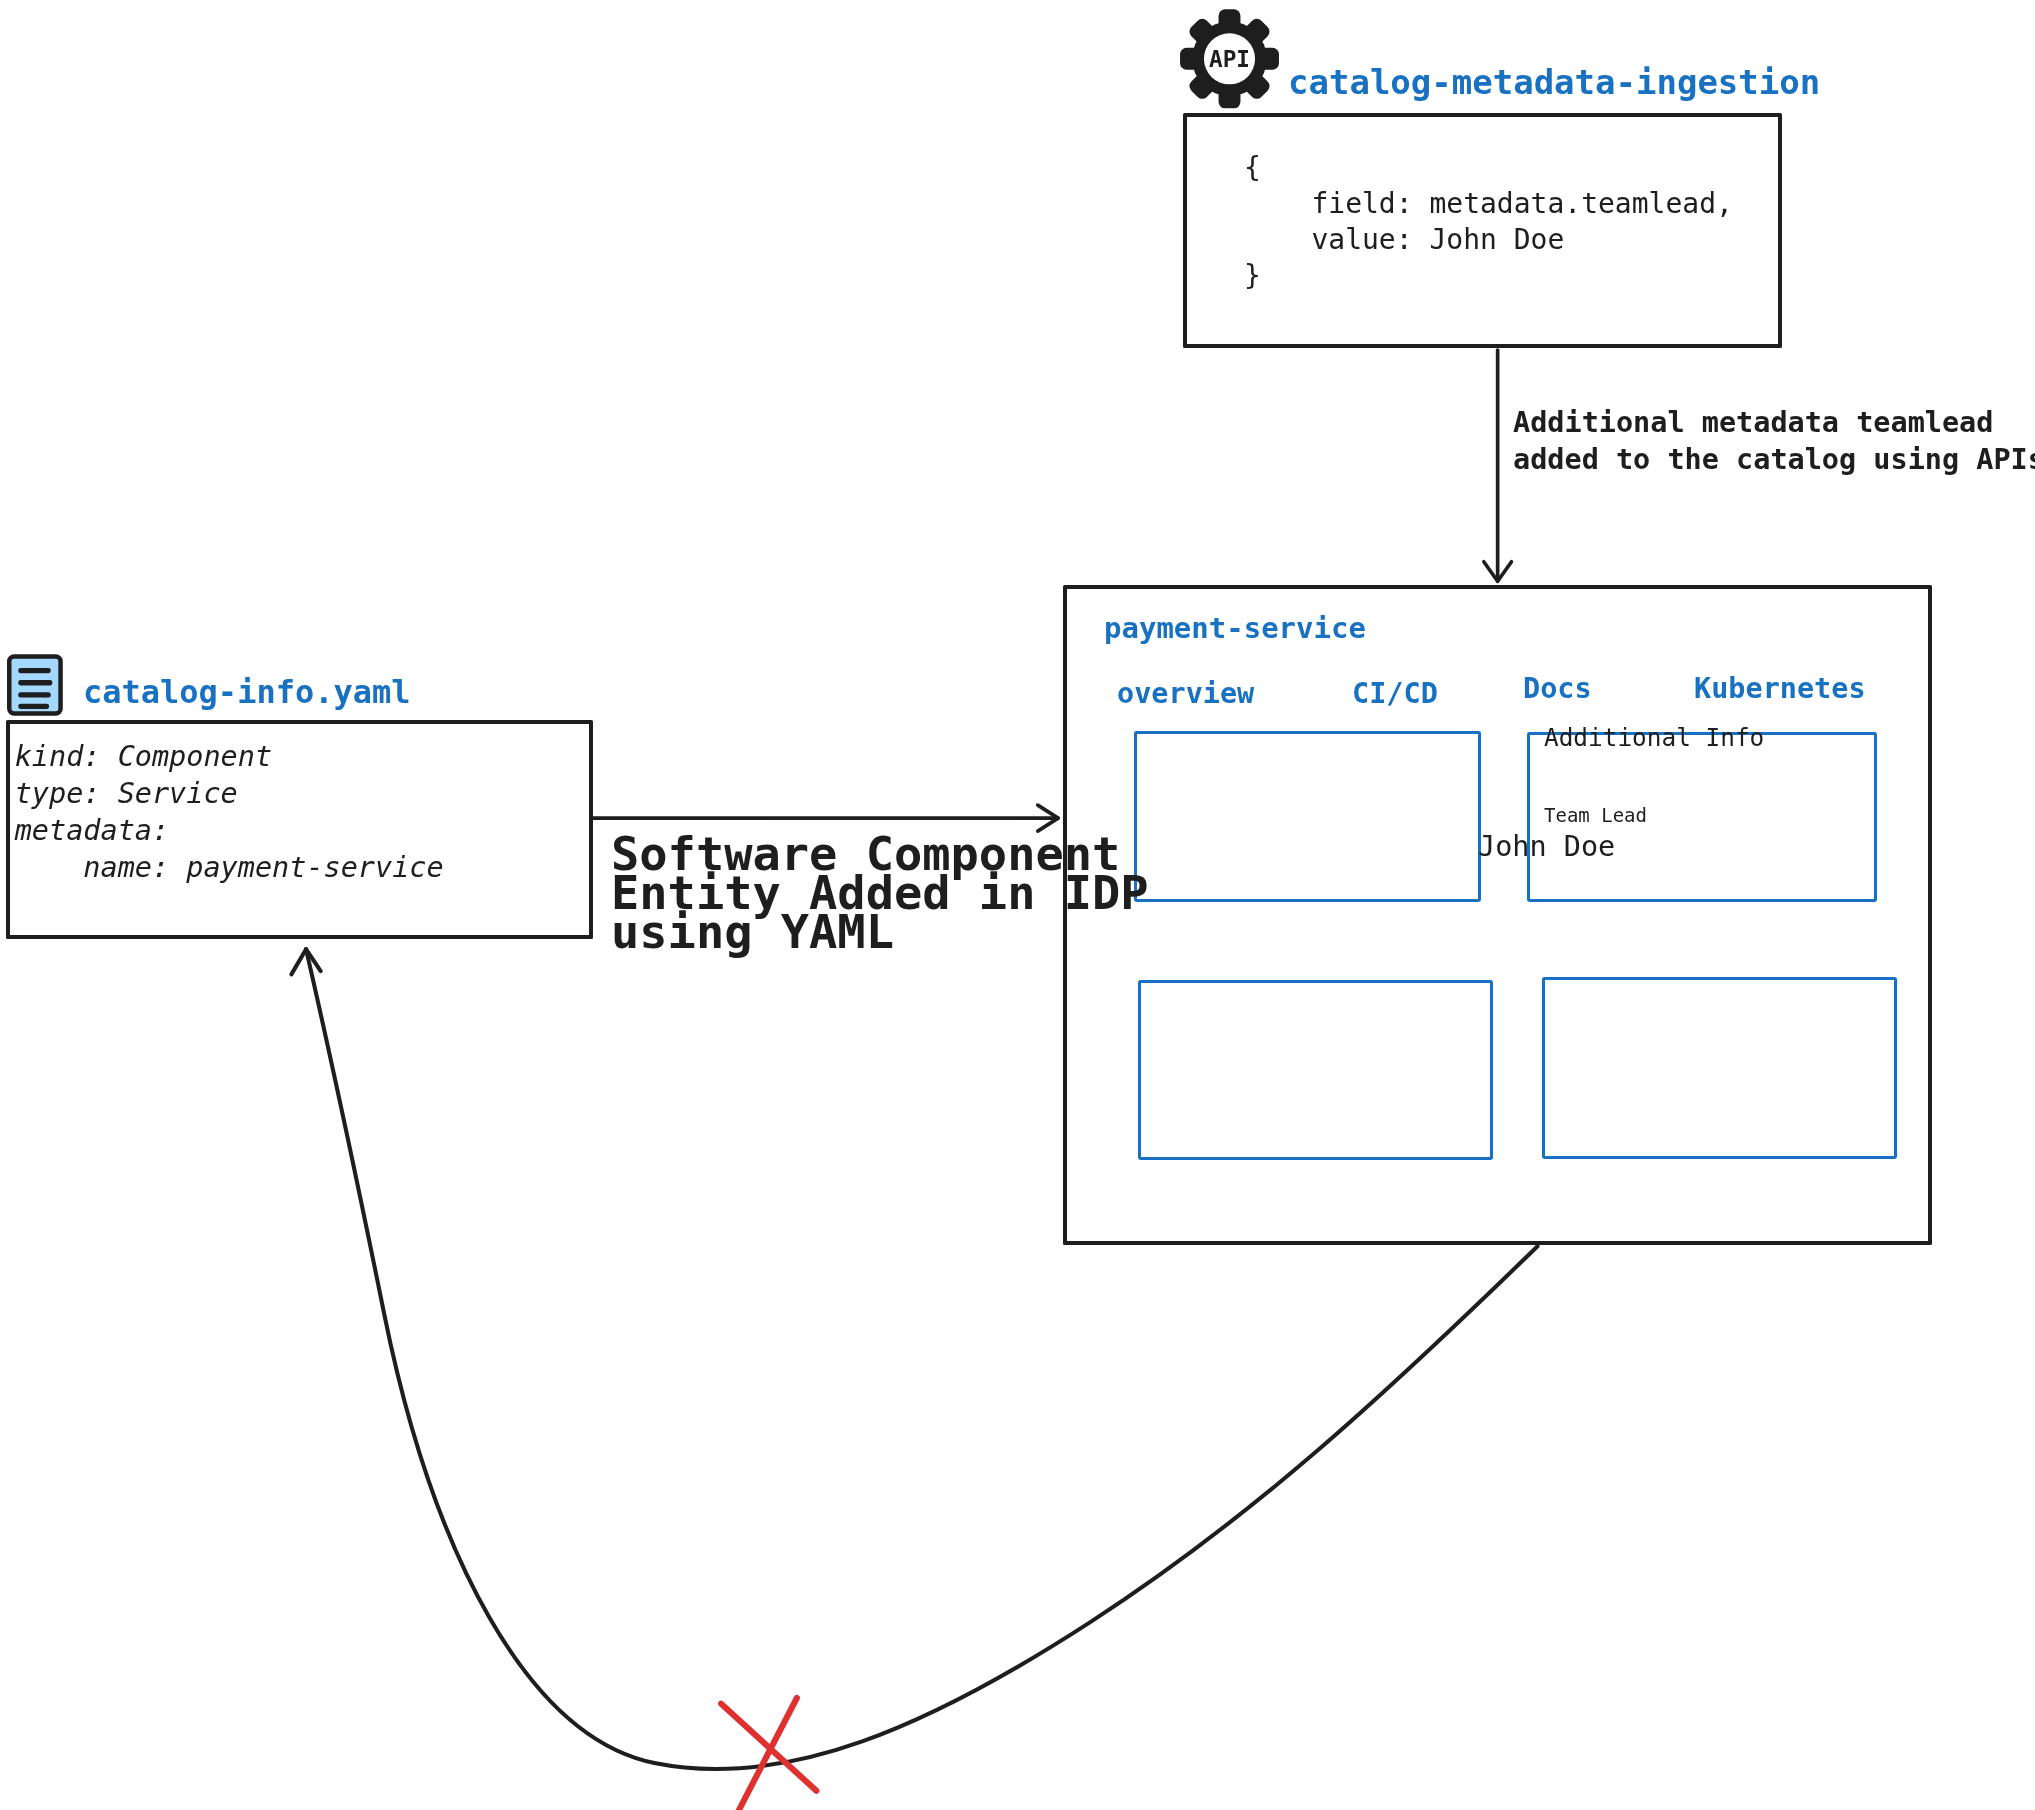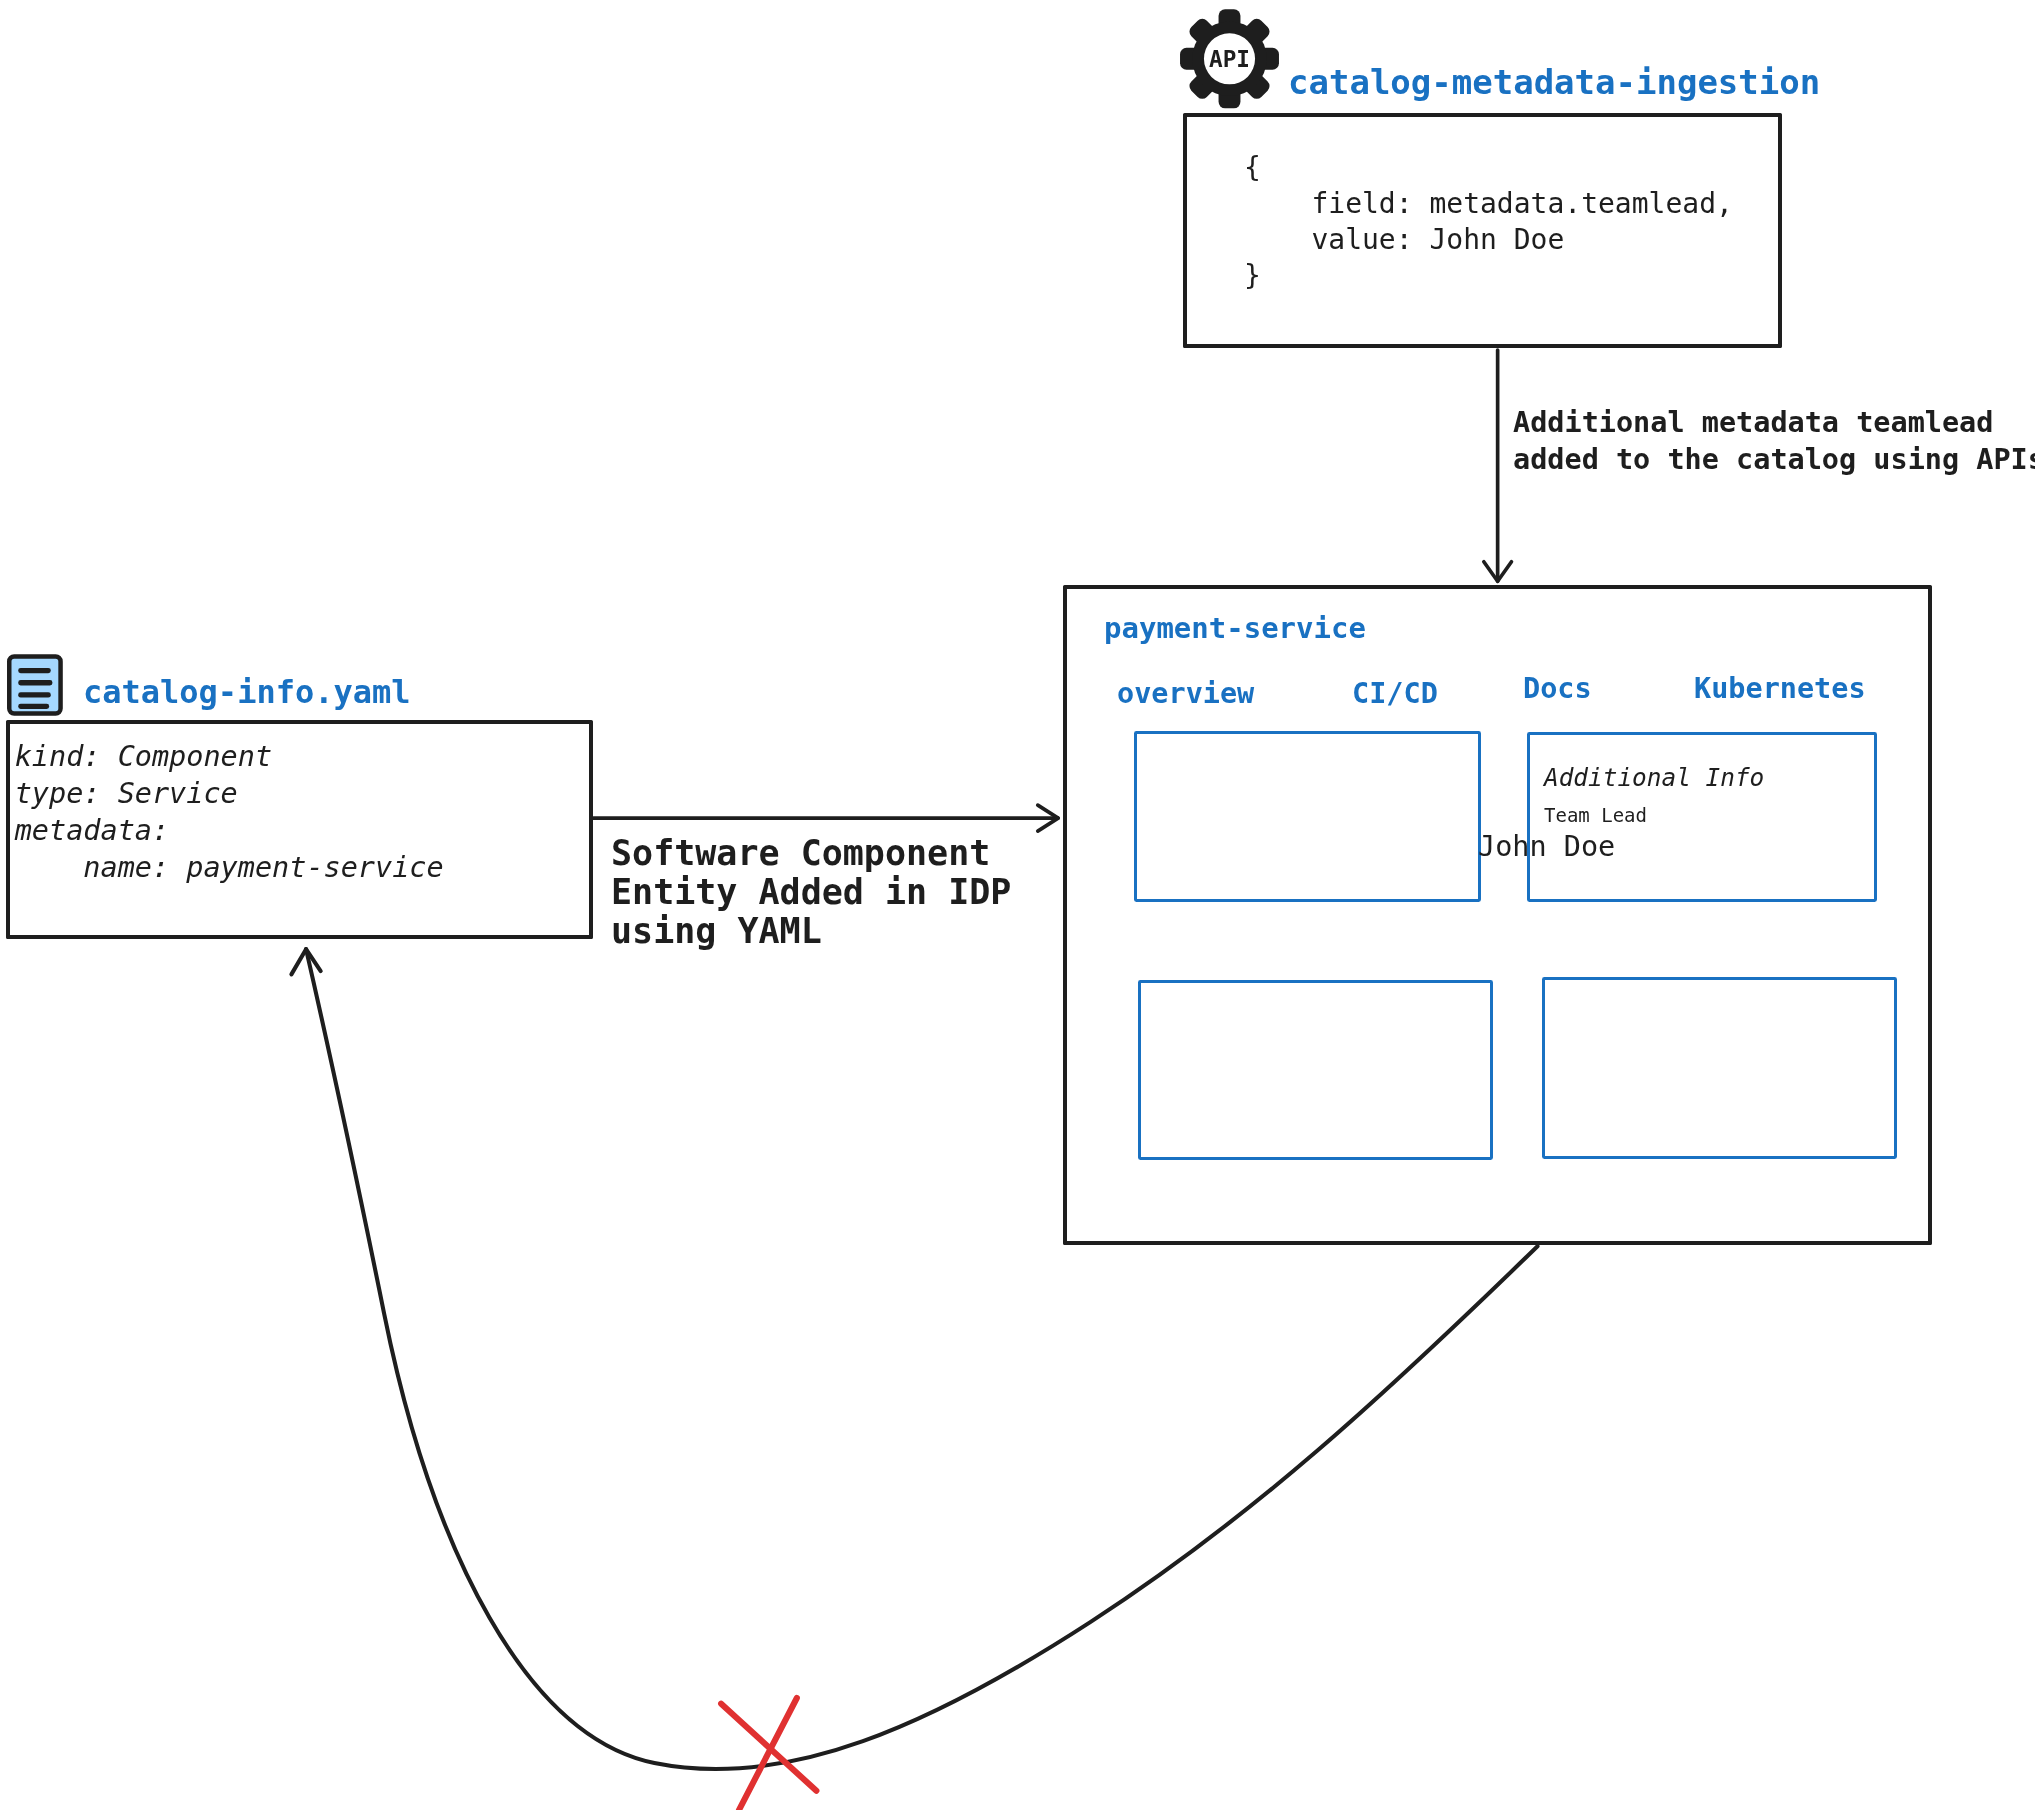--- a/index.html
+++ b/index.html
@@ -12,21 +12,21 @@
   
   #strokes{position:absolute;left:0;top:0;width:2056px;height:1810px;}
   
   .ink-box{position:absolute;border:4.1px solid #1e1e1e;background:#ffffff;box-sizing:border-box;border-radius:1.6px;}
   .blue-box{position:absolute;border:3.3px solid #1971c2;background:#ffffff;box-sizing:border-box;border-radius:2.4px;}
   
   .blue-title{color:#1971c2;font-weight:700;}
   .mono-body{font-size:28.5px;line-height:37px;font-weight:400;color:#1e1e1e;font-style:italic;}
   .code-text{font-size:28px;line-height:36px;font-weight:400;color:#1e1e1e;}
   .annot{font-size:28.5px;line-height:37px;font-weight:700;color:#1e1e1e;}
-  .annot-big{font-size:35px;line-height:39px;font-weight:700;color:#1e1e1e;}
+  .annot-big{font-size:47px;line-height:39px;font-weight:700;color:#1e1e1e;}
   .red-note{font-size:28.5px;line-height:38px;font-weight:700;color:#e03131;}
   .hdr-title{font-size:34px;}
   .panel-title{font-size:29px;}
   .tab{font-size:28.5px;}
   .ai-title{font-size:24.4px;font-weight:400;}
   .ai-label{font-size:19px;font-weight:400;text-align:right;}
   .ai-value{font-size:28.5px;font-weight:400;}
   .yaml-label{font-size:32px;}
 </style>
 </head>
@@ -100,21 +100,21 @@
   <div class="abs blue-title panel-title" style="left:1104px;top:611px;">payment-service</div>
 
   <div class="abs blue-title tab" style="left:1117px;top:677px;">overview</div>
   <div class="abs blue-title tab" style="left:1352px;top:677px;">CI/CD</div>
   <div class="abs blue-title tab" style="left:1523px;top:672px;">Docs</div>
   <div class="abs blue-title tab" style="left:1694px;top:672px;">Kubernetes</div>
 
   <div class="blue-box" style="left:1134px;top:731px;width:347px;height:171px;"></div>
 
   <div class="blue-box" style="left:1527px;top:732px;width:350px;height:170px;"></div>
-  <div class="abs ai-title" style="left:1544px;top:763px;font-style:italic;">Additional Info</div>
+  <div class="abs ai-title" style="left:1544px;top:723px;">Additional Info</div>
   <div class="abs ai-label" style="left:1544px;top:804px;">Team Lead</div>
   <div class="abs ai-value" style="left:1478px;top:830px;">John Doe</div>
 
   <div class="blue-box" style="left:1138px;top:980px;width:355px;height:180px;"></div>
   <div class="blue-box" style="left:1542px;top:977px;width:355px;height:182px;"></div>
 
   <div class="abs" style="left:5.7px;top:654px;width:57px;height:62px;">
     <svg viewBox="0 0 140 152" width="57" height="62">
       <rect x="8" y="6" width="126" height="140" rx="12" fill="#a5d8ff" stroke="#1e1e1e" stroke-width="11"></rect>
       <g fill="#1e1e1e">

